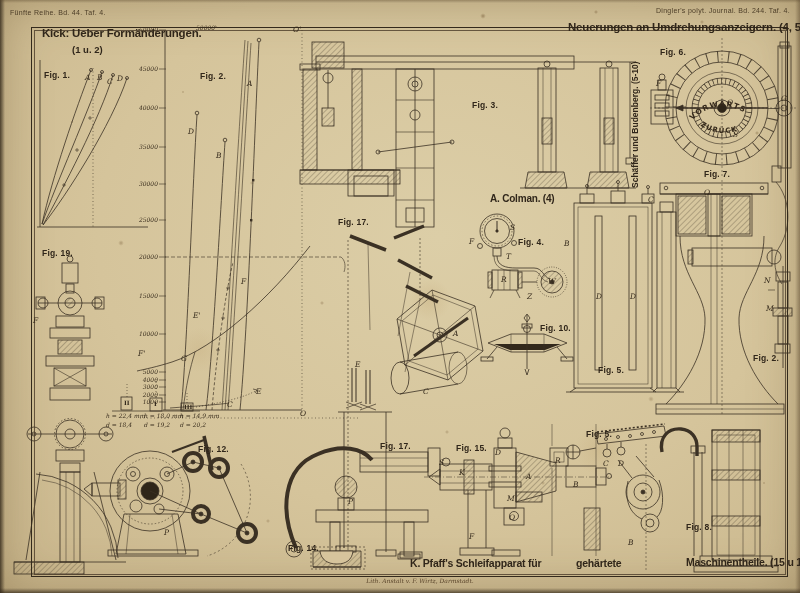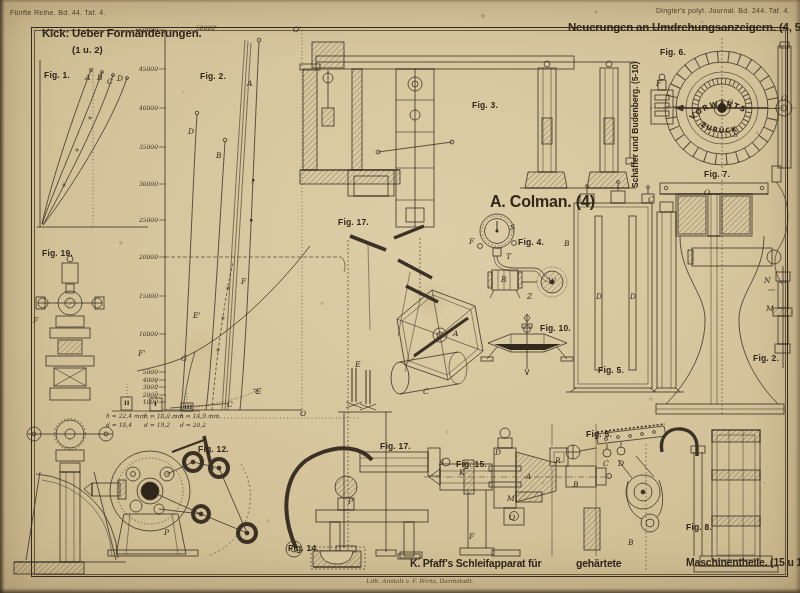--- a/index.html
+++ b/index.html
@@ -28,21 +28,21 @@
   .edge{position:absolute;pointer-events:none;}
   .edge.l{left:0;top:0;width:5px;height:100%;background:linear-gradient(90deg,rgba(48,38,24,.8),rgba(48,38,24,0));}
   .edge.b{left:0;bottom:0;width:100%;height:5px;background:linear-gradient(0deg,rgba(48,38,24,.7),rgba(48,38,24,0));}
   .edge.r{right:0;top:0;width:5px;height:100%;background:linear-gradient(-90deg,rgba(80,62,38,.45),rgba(80,62,38,0));}
   .edge.t{left:0;top:0;width:100%;height:3px;background:linear-gradient(180deg,rgba(90,72,45,.4),rgba(90,72,45,0));}
   .art{position:absolute;left:0;top:0;pointer-events:none;}
   .txt{position:absolute;white-space:nowrap;line-height:1;}
   .hdr{font-size:7px;color:#4c3d27;letter-spacing:.3px;}
   .title{font-weight:bold;font-size:11.5px;letter-spacing:-.2px;}
   .title.sm{font-size:10.5px;}
-  .title.xs{font-size:16px;}
+  .title.xs{font-size:10px;}
   .sub{font-weight:bold;font-size:9.5px;}
   .fl{font-weight:bold;font-size:8.5px;letter-spacing:.2px;}
   .lt{font-family:"DejaVu Serif",serif;font-style:italic;font-size:7.5px;color:#362b1d;}
   .tick{font-family:"DejaVu Serif",serif;font-style:italic;font-size:6px;width:26px;text-align:right;color:#3c3020;}
   .ann{font-family:"DejaVu Serif",serif;font-style:italic;font-size:6px;color:#3c3020;}
   .spec{font-family:"DejaVu Serif",serif;font-weight:bold;font-size:6px;}
   .rot{transform:rotate(-90deg);transform-origin:0 0;font-weight:bold;font-size:8.5px;}
   .credit{font-family:"DejaVu Serif",serif;font-style:italic;font-size:6px;color:#5a452b;width:180px;text-align:center;}
   .plate{position:absolute;left:31px;top:27px;width:755px;height:548px;border:1.6px solid #342a1c;pointer-events:none;}
   .plate i{position:absolute;inset:1.5px;border:.7px solid rgba(74,59,40,.8);display:block;}
@@ -473,21 +473,21 @@
 <div class="txt fl" style="left:598px;top:366px">Fig. 5.</div>
 <div class="txt fl" style="left:660px;top:48px">Fig. 6.</div>
 <div class="txt fl" style="left:704px;top:170px">Fig. 7.</div>
 <div class="txt fl" style="left:686px;top:523px">Fig. 8.</div>
 <div class="txt fl" style="left:753px;top:354px">Fig. 2.</div>
 <div class="txt fl" style="left:540px;top:324px">Fig. 10.</div>
 <div class="txt fl" style="left:42px;top:249px">Fig. 19.</div>
 <div class="txt fl" style="left:198px;top:445px">Fig. 12.</div>
 <div class="txt fl" style="left:380px;top:442px">Fig. 17.</div>
 <div class="txt fl" style="left:288px;top:544px">Fig. 14.</div>
-<div class="txt fl" style="left:456px;top:460px">Fig. 15.</div>
+<div class="txt fl" style="left:456px;top:444px">Fig. 15.</div>
 <div class="txt fl" style="left:586px;top:430px">Fig. 5.</div>
 <div class="txt fl" style="left:338px;top:218px">Fig. 17.</div>
 
 <div class="txt lt" style="left:85px;top:74px">A</div>
 <div class="txt lt" style="left:97px;top:74px">B</div>
 <div class="txt lt" style="left:107px;top:78px">C</div>
 <div class="txt lt" style="left:117px;top:75px">D</div>
 
 <div class="txt tick" style="left:132px;top:27px">50000</div>
 <div class="txt tick" style="left:132px;top:66px">45000</div>

